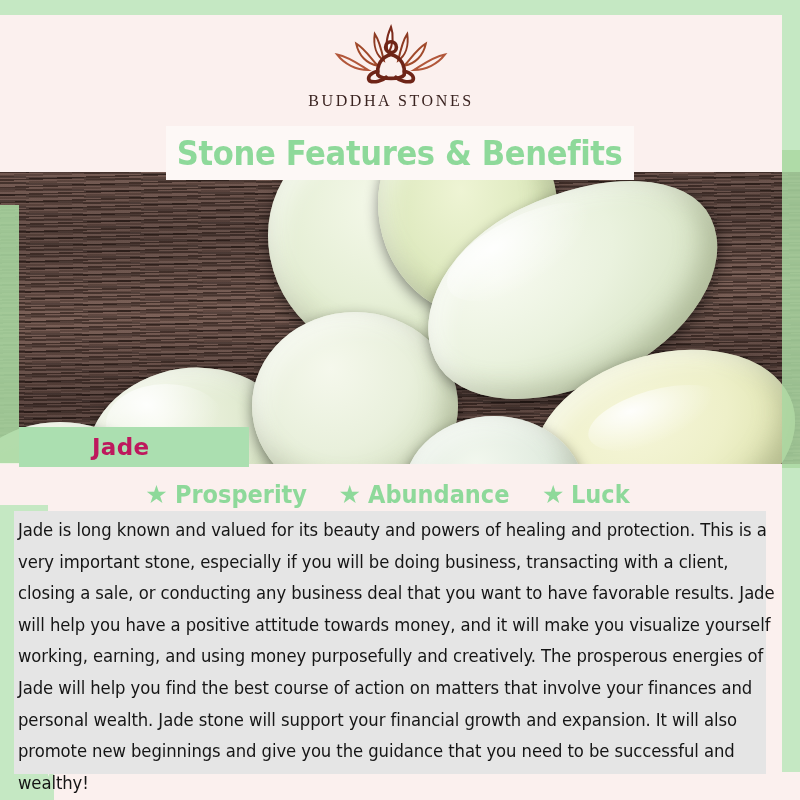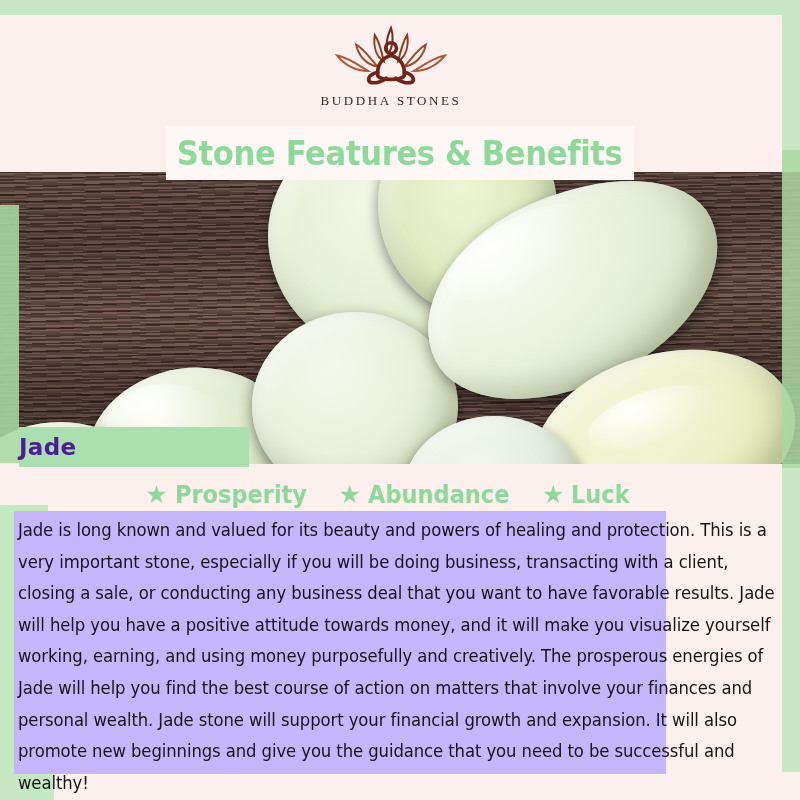--- a/index.html
+++ b/index.html
@@ -40,21 +40,21 @@
   
   #header{
     position:absolute; left:0; top:15px; width:782px; height:102px;
     z-index:3; display:flex; flex-direction:column;
     align-items:center; justify-content:center;
   }
   #logo-mark{ width:146px; height:66px; display:block; }
   #brand-name{
     margin-top:4px;
     font-family:"Liberation Serif", serif;
-    font-size:13px; letter-spacing:2.6px; color:#3a2320;
+    font-size:16px; letter-spacing:2.6px; color:#3a2320;
     font-weight:400;
   }
 
   
   #title-banner{
     position:absolute; left:166px; top:126px; width:468px; height:54px;
     background:#fdf8f6; z-index:3;
     display:flex; align-items:center; justify-content:center;
   }
   #title-text{
@@ -105,21 +105,21 @@
     background:rgba(170,216,162,.85); z-index:3;
   }
 
   
   #jade-bar{
     position:absolute; left:19px; top:427px; width:230px; height:40px;
     background:#abdfb0; z-index:5;
     display:flex; align-items:center;
   }
   #jade-label{
-    color:#4c1d95;
+    margin-left:73px; color:#be185d;
     font-family:"DejaVu Sans", sans-serif;
     font-weight:700; font-size:23px; letter-spacing:.3px;
   }
 
   
   #benefits{
     position:absolute; left:0; top:478px; width:782px; height:33px;
     z-index:5; display:flex; align-items:center; justify-content:center;
     gap:17px;
   }
@@ -127,22 +127,22 @@
   .star{ color:#8ed99a; font-size:25px; line-height:1; }
   .benefit-label{
     font-family:"DejaVu Sans", sans-serif;
     font-weight:700; font-size:25px; color:#8ed99a;
     transform:scaleX(0.9); transform-origin:left center;
     white-space:nowrap;
   }
 
   
   #body-block{
-    position:absolute; left:14px; top:511px; width:652px; height:263px;
-    background:#c4b5fd; z-index:5;
+    position:absolute; left:14px; top:511px; width:752px; height:263px;
+    background:#e5e5e5; z-index:5;
     padding:3px 0 0 4px;
   }
   #body-text{
     font-family:"DejaVu Sans", sans-serif;
     font-size:18.2px; line-height:31.6px; color:#151515;
     transform:scaleX(0.905); transform-origin:left top;
     width:853px;
     letter-spacing:-0.1px;
   }
 </style>

